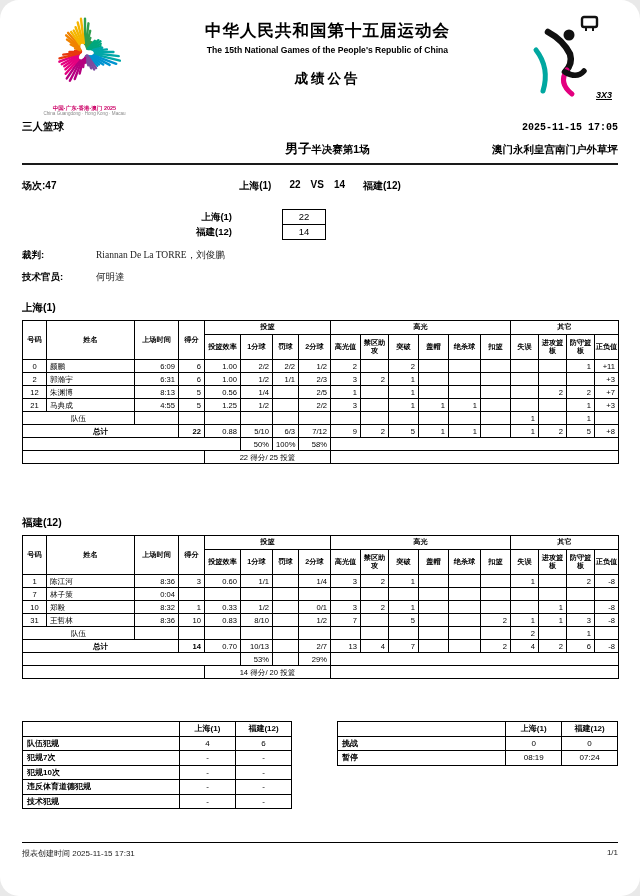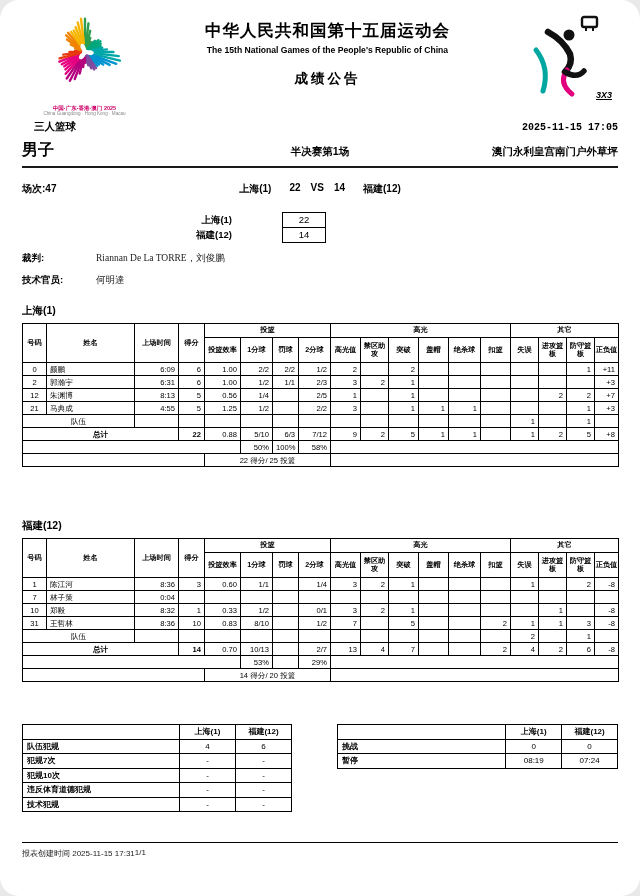--- a/index.html
+++ b/index.html
@@ -13,25 +13,25 @@
   .hdr-center{flex:1;padding-top:8px;}
   .hdr-right{width:110px;text-align:center;position:relative;text-decoration:underline;}
   .t-main{font-size:16.5px;font-weight:bold;text-align:center;letter-spacing:1px;}
   .t-sub{font-size:8.6px;font-weight:bold;text-align:center;margin-top:3px;}
   .t-doc{font-size:13.5px;font-weight:bold;text-align:center;margin-top:15px;letter-spacing:3px;}
   .logo-cap-cn{font-size:5.5px;font-weight:bold;color:#cc0066;line-height:1.1;margin-top:1px;}
   .logo-cap-en{font-size:4.6px;color:#8a8a8a;line-height:1.1;}
   .mark-3x3{font-size:9px;font-weight:bold;font-style:italic;text-align:right;margin-top:-12px;padding-right:6px;}
 
   .row-sport{display:flex;justify-content:space-between;align-items:baseline;margin-top:4px;}
-  .sport{font-size:10.5px;font-weight:bold;margin-left:12px;}
+  .sport{font-size:10.5px;font-weight:bold;}
   .dt{font-size:10px;font-weight:bold;font-family:"Liberation Mono",monospace;}
 
   .row-sub{display:flex;align-items:baseline;border-bottom:2px solid #1a1a1a;padding-bottom:5px;margin-top:6px;}
-  .row-sub .l{flex:1;font-size:16px;font-weight:bold;text-align:left;}
+  .row-sub .l{flex:1;font-size:13px;font-weight:bold;text-align:right;margin-left:41px;}
   .row-sub .c{font-size:10.5px;font-weight:bold;text-align:center;}
   .row-sub .r{flex:1;font-size:10.5px;font-weight:bold;text-align:right;}
 
   .row-match{position:relative;margin-top:14px;height:14px;}
   .matchno{position:absolute;left:0;top:0;font-size:10px;font-weight:bold;}
   .scoreline{display:flex;justify-content:center;gap:10px;font-size:10px;font-weight:bold;}
   .scoreline .team{margin:0 8px;}
 
   .scorebox{display:flex;margin-top:16px;}
   .sb-labels{width:210px;text-align:right;font-weight:bold;font-size:9.5px;line-height:15px;}
@@ -58,21 +58,21 @@
   .tc{text-align:center;} .tl{text-align:left;} .trr{text-align:right;} .b{font-weight:bold;}
 
   
   .bottom{display:flex;margin-top:42px;align-items:flex-start;}
   table.simple{border-collapse:collapse;table-layout:fixed;outline:1.5px solid #000;outline-offset:-1px;}
   table.simple th, table.simple td{border:1px solid #000;font-size:8px;height:13.5px;padding:0 4px;vertical-align:middle;}
   table.simple th{font-weight:bold;}
   .gap{width:46px;}
 
   .footer{position:absolute;left:22px;right:22px;top:842px;border-top:1.5px solid #000;
-          padding-top:5px;display:flex;font-size:8px;color:#222;}
+          padding-top:5px;display:flex;justify-content:space-between;font-size:8px;color:#222;}
 </style>
 </head>
 <body>
 
 <div class="page">
   <div class="inner">
 
     <div class="hdr">
       <div class="hdr-left">
         <svg width="100" height="88" viewBox="0 0 100 88">

